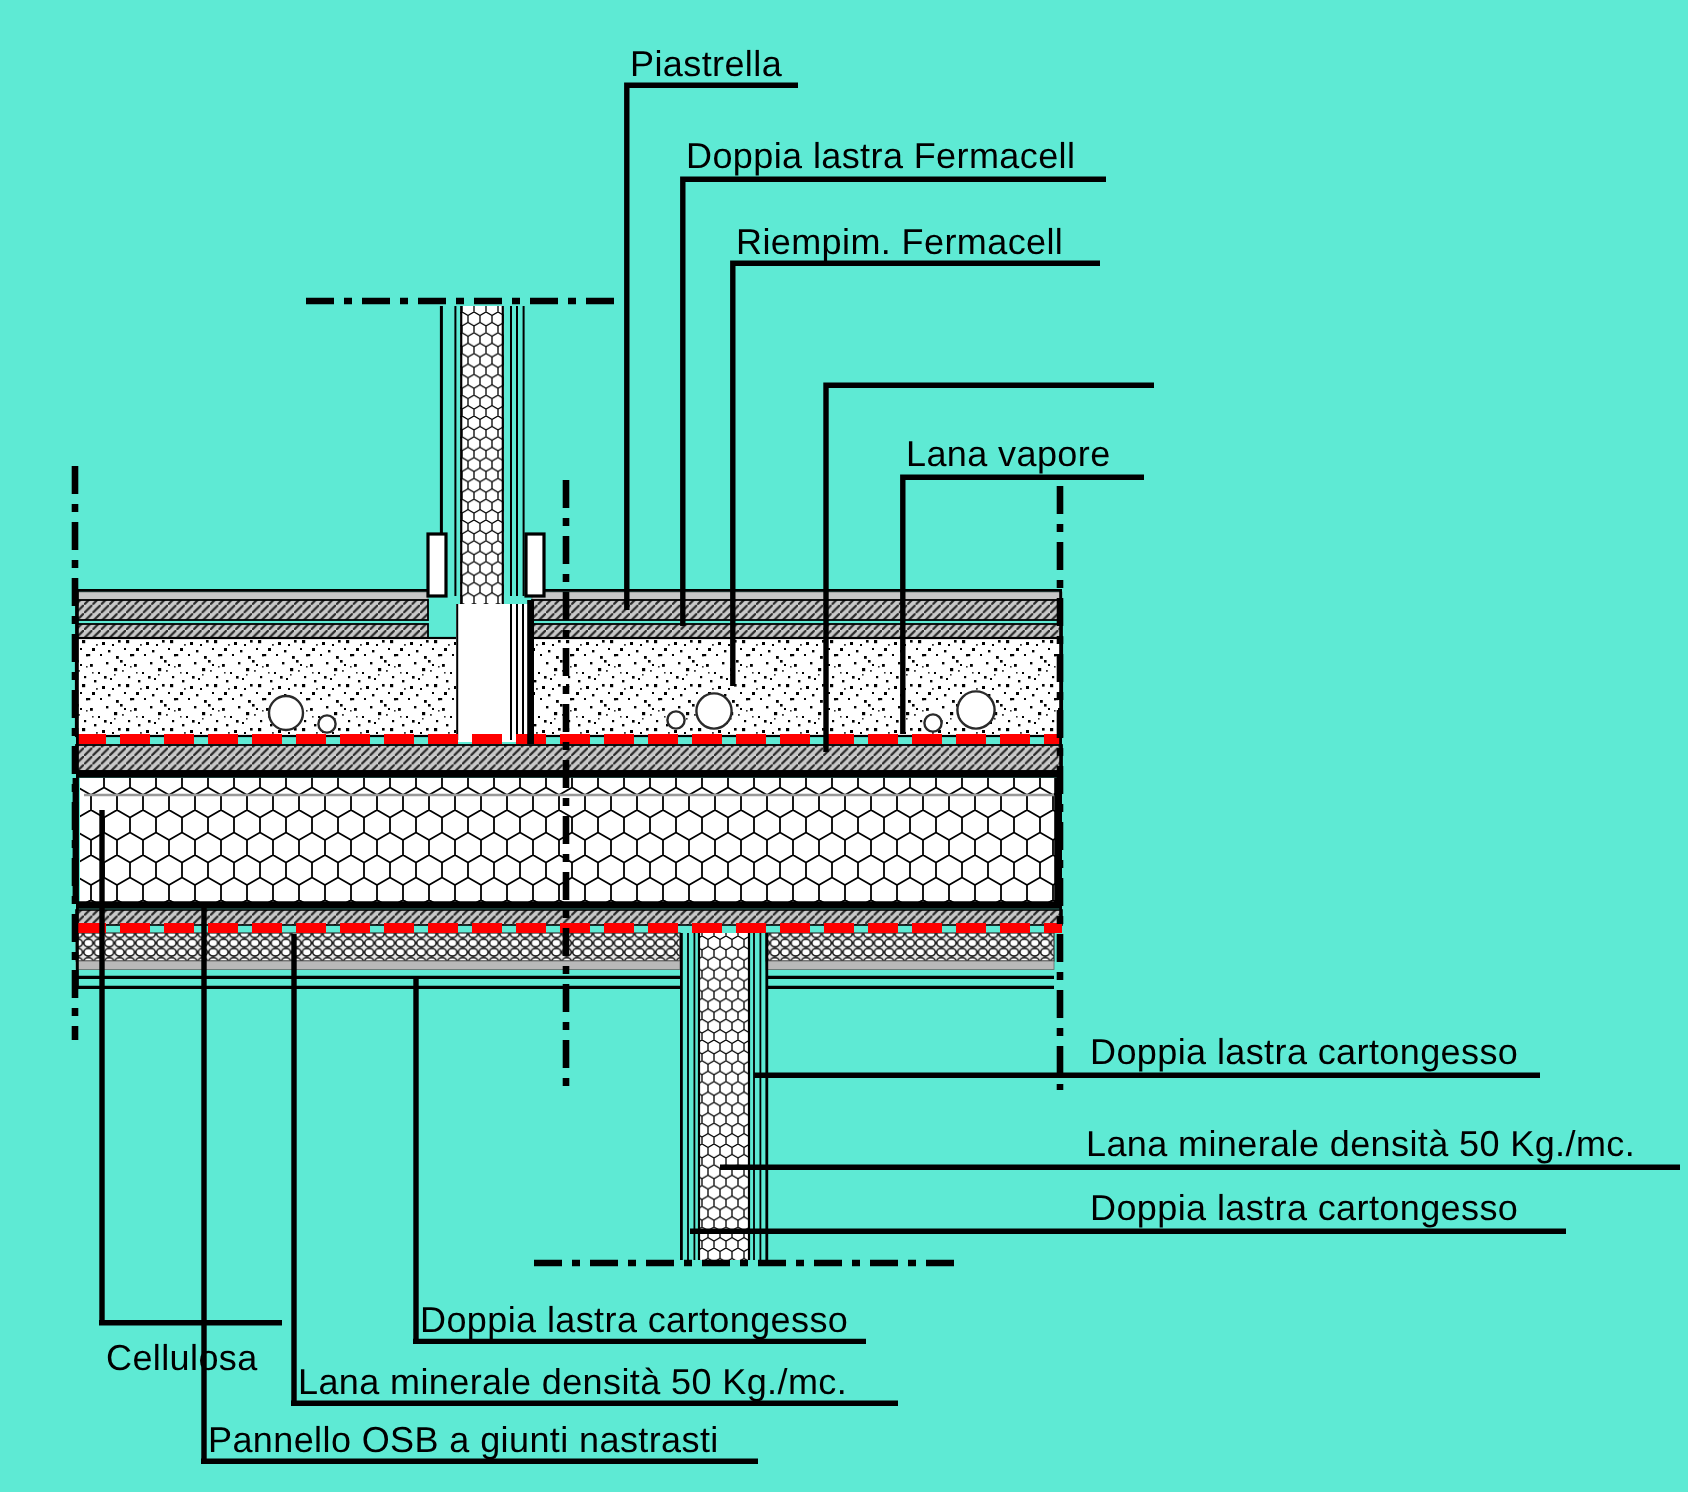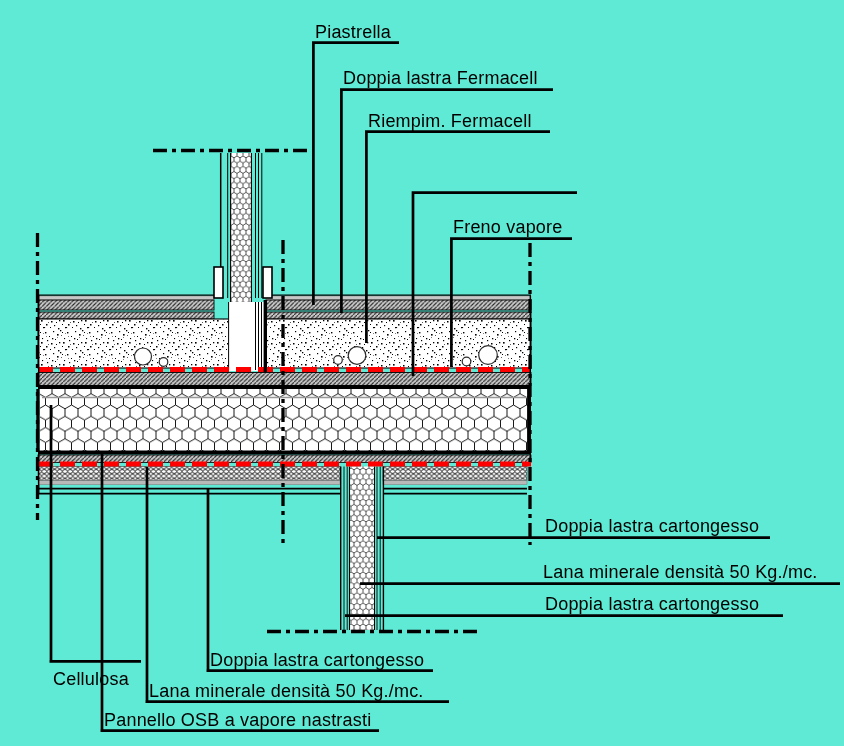--- a/index.html
+++ b/index.html
@@ -154,24 +154,24 @@
     <path d="M51 405 V661.4 M49.5 661.4 H141"></path>
     <path d="M208 488 V670.7 M206.5 670.7 H433"></path>
     <path d="M147 467 V701.6 M145.5 701.6 H449"></path>
     <path d="M102 454 V730.6 M100.5 730.6 H379"></path>
   </g>
 </svg>
 
 <div class="label" style="left:315px;top:23px">Piastrella</div>
 <div class="label" style="left:343px;top:69px">Doppia lastra Fermacell</div>
 <div class="label" style="left:368px;top:112px">Riempim. Fermacell</div>
-<div class="label" style="left:453px;top:218px">Freno vapore</div>
+<div class="label" style="left:453px;top:218px">Lana vapore</div>
 
 <div class="label" style="left:545px;top:517px">Doppia lastra cartongesso</div>
 <div class="label" style="left:543px;top:563px">Lana minerale densità 50 Kg./mc.</div>
 <div class="label" style="left:545px;top:595px">Doppia lastra cartongesso</div>
 
 <div class="label" style="left:53px;top:670px">Cellulosa</div>
 <div class="label" style="left:210px;top:651px">Doppia lastra cartongesso</div>
 <div class="label" style="left:149px;top:682px">Lana minerale densità 50 Kg./mc.</div>
-<div class="label" style="left:104px;top:711px">Pannello OSB a vapore nastrasti</div>
+<div class="label" style="left:104px;top:711px">Pannello OSB a giunti nastrasti</div>
 
 </div>
 
 </body></html>

